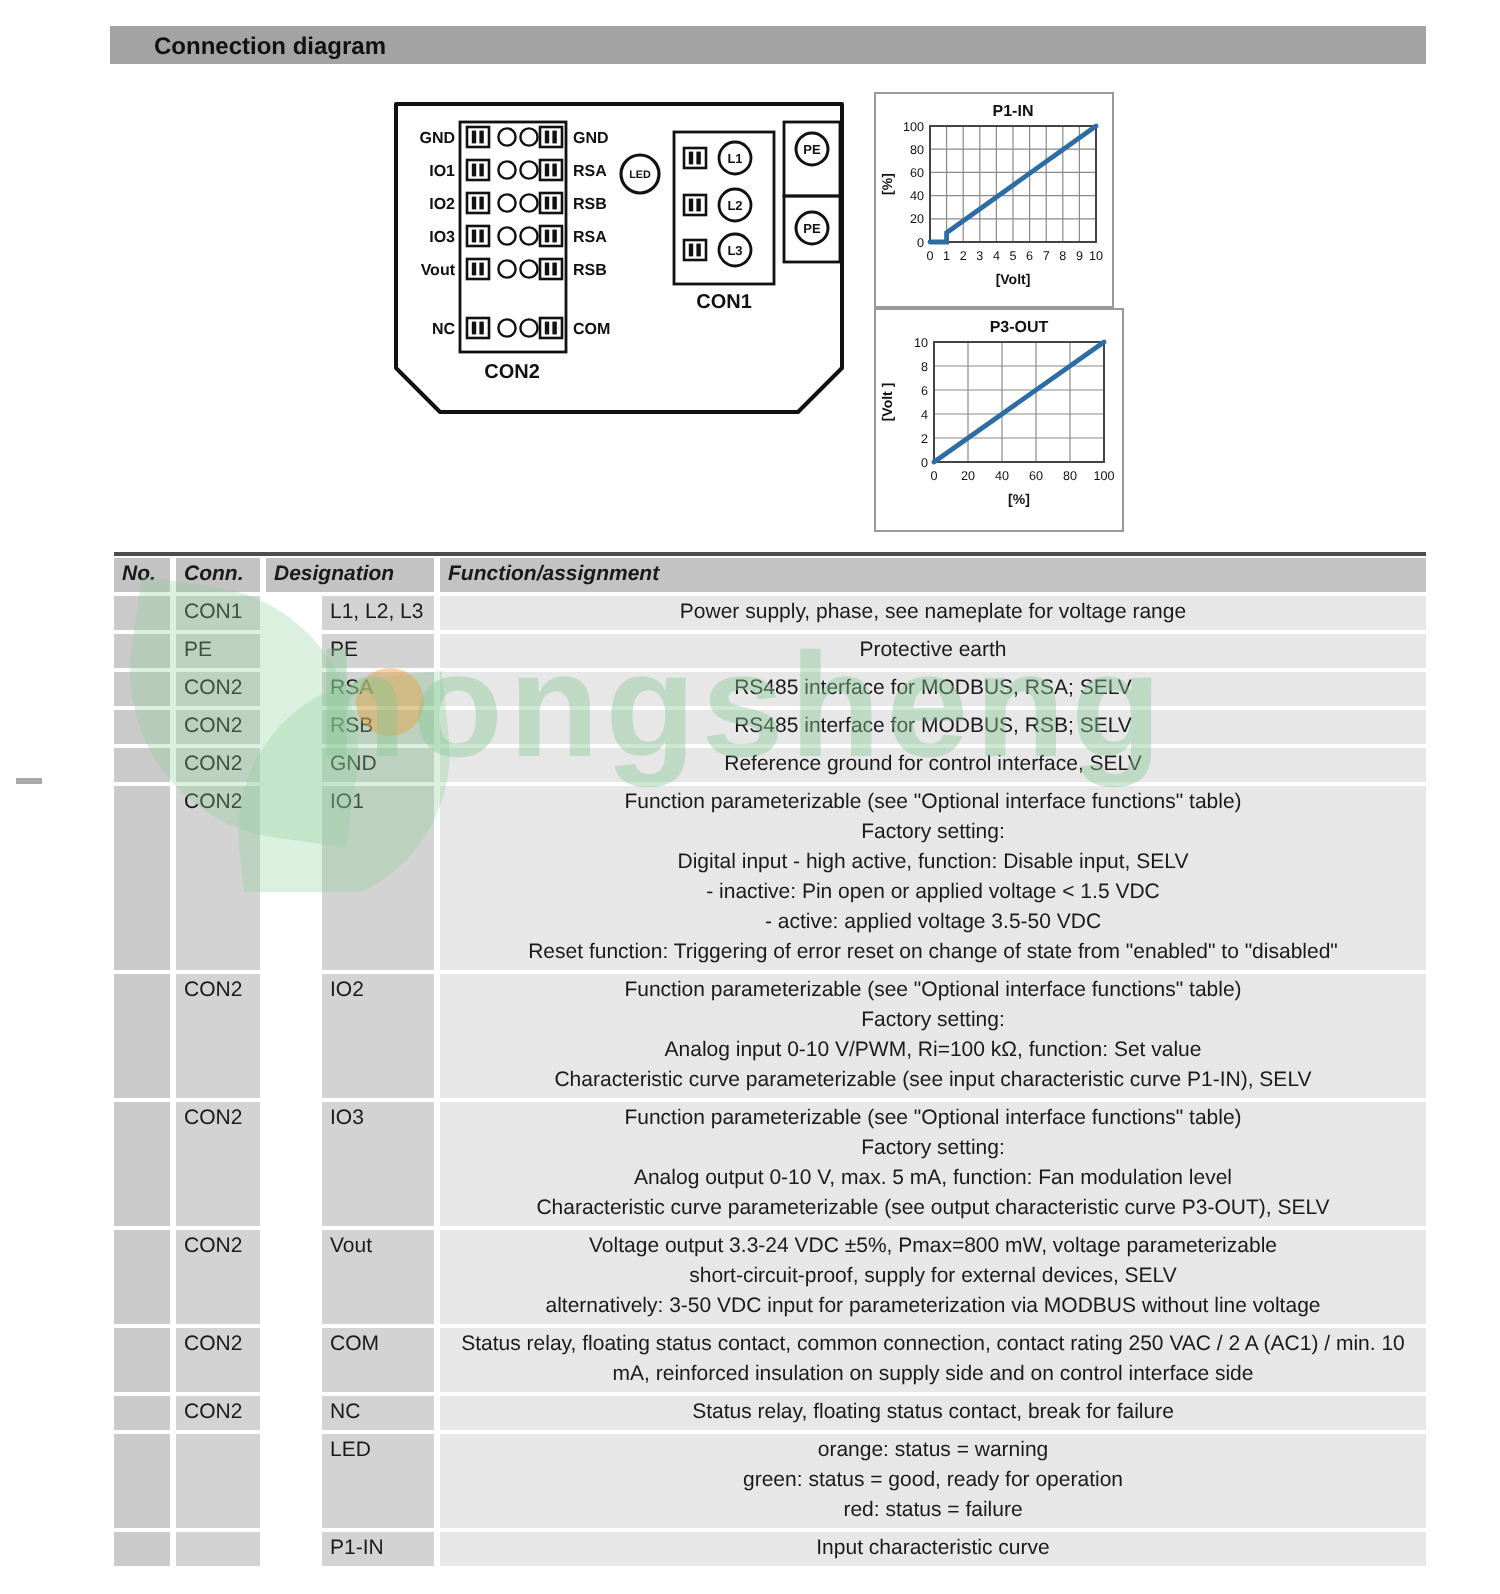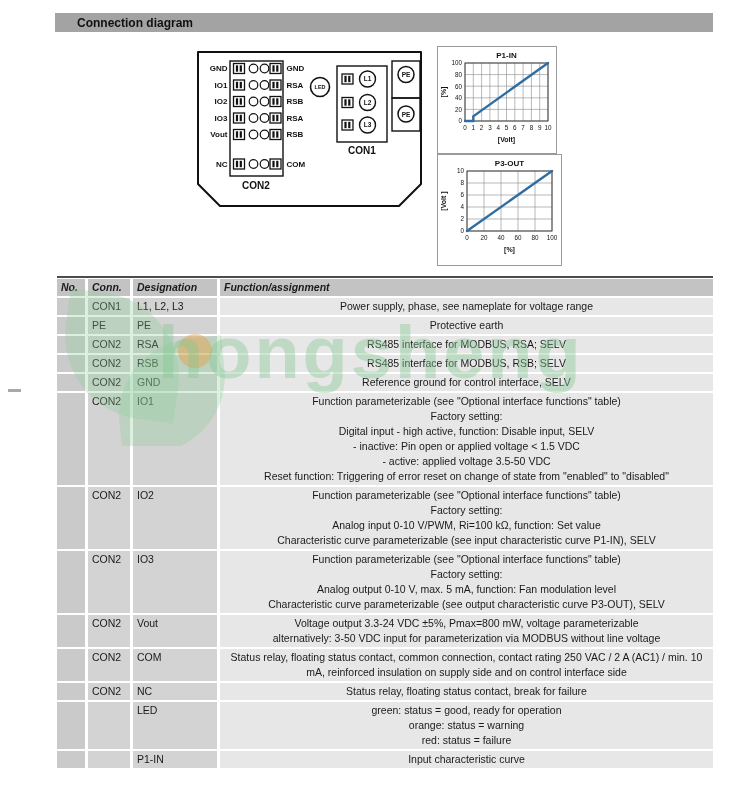--- a/index.html
+++ b/index.html
@@ -27,21 +27,21 @@
   
   #margin-tick{left:8px;top:389px;width:13px;height:3px;background:#a9a9a9;}
   
   #connection-table{left:57px;top:276px;width:656px;height:521px;overflow:hidden;
     display:grid;grid-template-columns:28px 42px 84px 1fr;gap:2px 3px;
     border-top:2px solid #4d4d4d;padding-top:1px;align-content:start;font-size:10.5px;}
   .cell{padding:1px 4px 1px 4px;line-height:15px;}
   .h-cell{background:#c3c3c3;font-weight:bold;font-style:italic;}
   .c-no{background:#cacaca;}
   .c-conn{background:#d3d3d3;}
-  .c-des{background:#d3d3d3;}
+  .c-des{background:#d3d3d3;margin-left:28px;}
   .c-fn{background:#e7e7e7;}
   .fn-line{line-height:15px;text-align:center;}
   
   svg text{font-family:"Liberation Sans","DejaVu Sans",sans-serif;fill:#111;}
 </style>
 </head>
 <body>
 
 <div id="title-bar" class="abs">
   <span>Connection diagram</span>
@@ -322,40 +322,41 @@
       <div class="fn-line">Function parameterizable (see "Optional interface functions" table)</div>
       <div class="fn-line">Factory setting:</div>
       <div class="fn-line">Analog output 0-10 V, max. 5 mA, function: Fan modulation level</div>
       <div class="fn-line">Characteristic curve parameterizable (see output characteristic curve P3-OUT), SELV</div>
     </div>
     <div class="cell c-no"></div>
     <div class="cell c-conn">CON2</div>
     <div class="cell c-des">Vout</div>
     <div class="cell c-fn">
       <div class="fn-line">Voltage output 3.3-24 VDC ±5%, Pmax=800 mW, voltage parameterizable</div>
+      <div class="fn-line">short-circuit-proof, supply for external devices, SELV</div>
       <div class="fn-line">alternatively: 3-50 VDC input for parameterization via MODBUS without line voltage</div>
     </div>
     <div class="cell c-no"></div>
     <div class="cell c-conn">CON2</div>
     <div class="cell c-des">COM</div>
     <div class="cell c-fn">
       <div class="fn-line">Status relay, floating status contact, common connection, contact rating 250 VAC / 2 A (AC1) / min. 10 mA, reinforced insulation on supply side and on control interface side</div>
     </div>
     <div class="cell c-no"></div>
     <div class="cell c-conn">CON2</div>
     <div class="cell c-des">NC</div>
     <div class="cell c-fn">
       <div class="fn-line">Status relay, floating status contact, break for failure</div>
     </div>
     <div class="cell c-no"></div>
     <div class="cell c-conn"></div>
     <div class="cell c-des">LED</div>
     <div class="cell c-fn">
+      <div class="fn-line">orange: status = warning</div>
       <div class="fn-line">green: status = good, ready for operation</div>
-      <div class="fn-line">orange: status = warning</div>
       <div class="fn-line">red: status = failure</div>
     </div>
     <div class="cell c-no"></div>
     <div class="cell c-conn"></div>
     <div class="cell c-des">P1-IN</div>
     <div class="cell c-fn">
       <div class="fn-line">Input characteristic curve</div>
     </div>
   </div>
 

